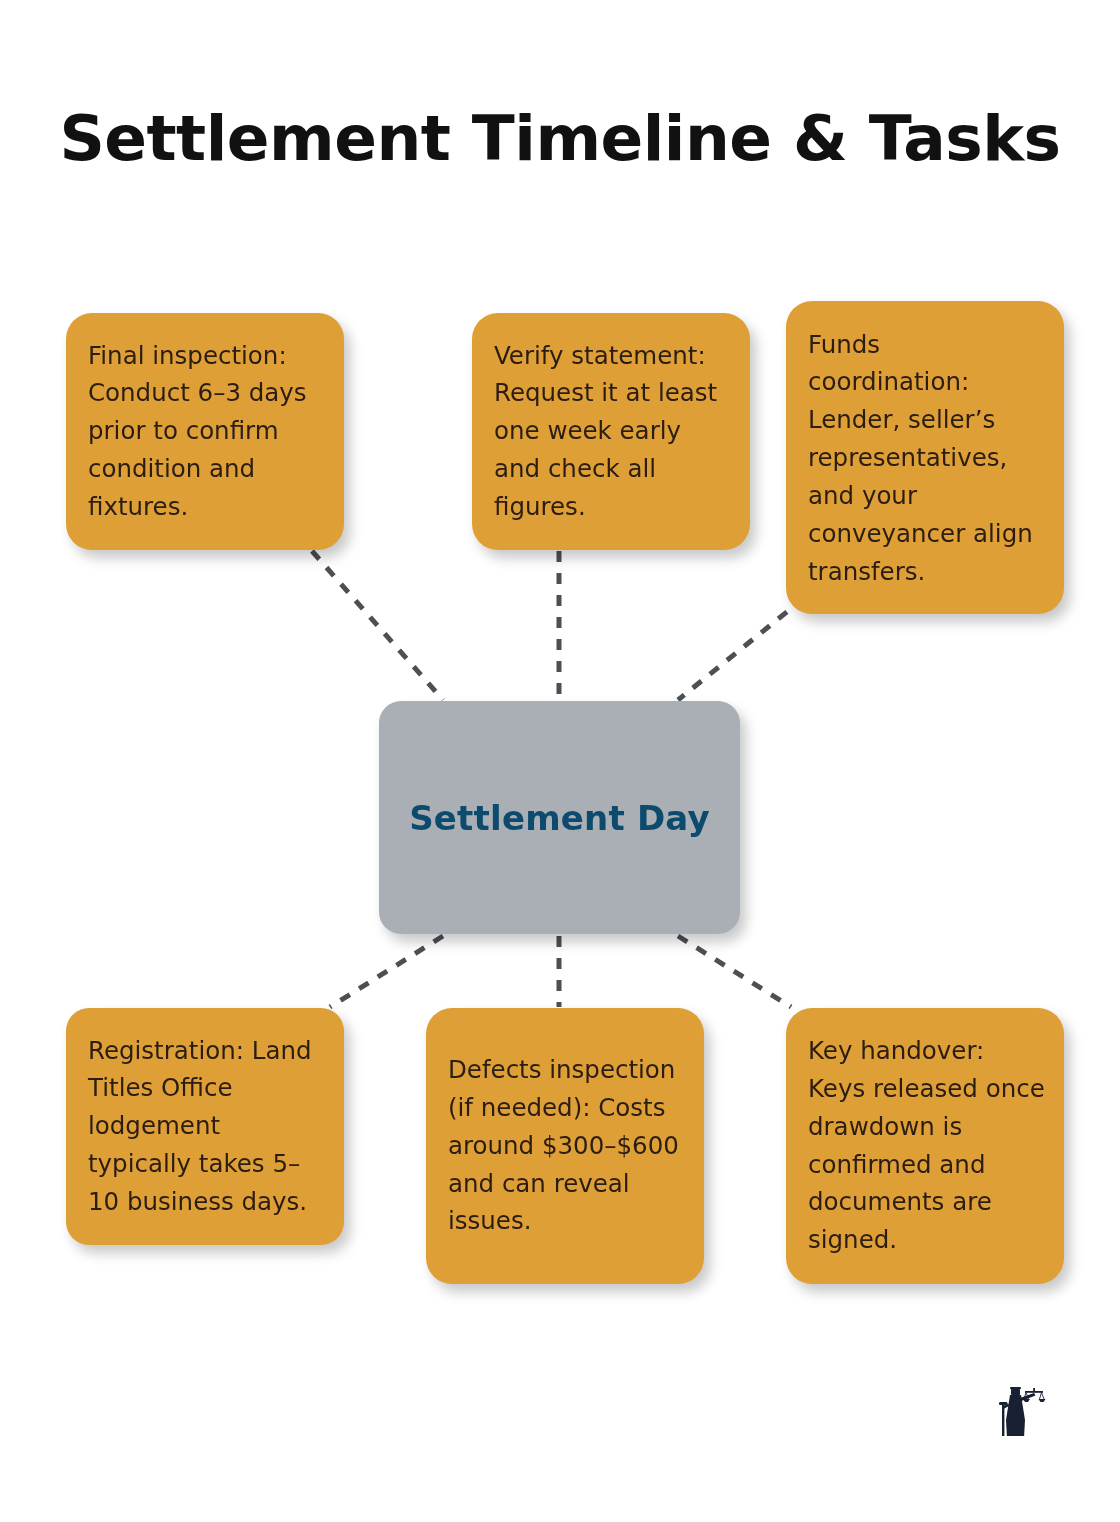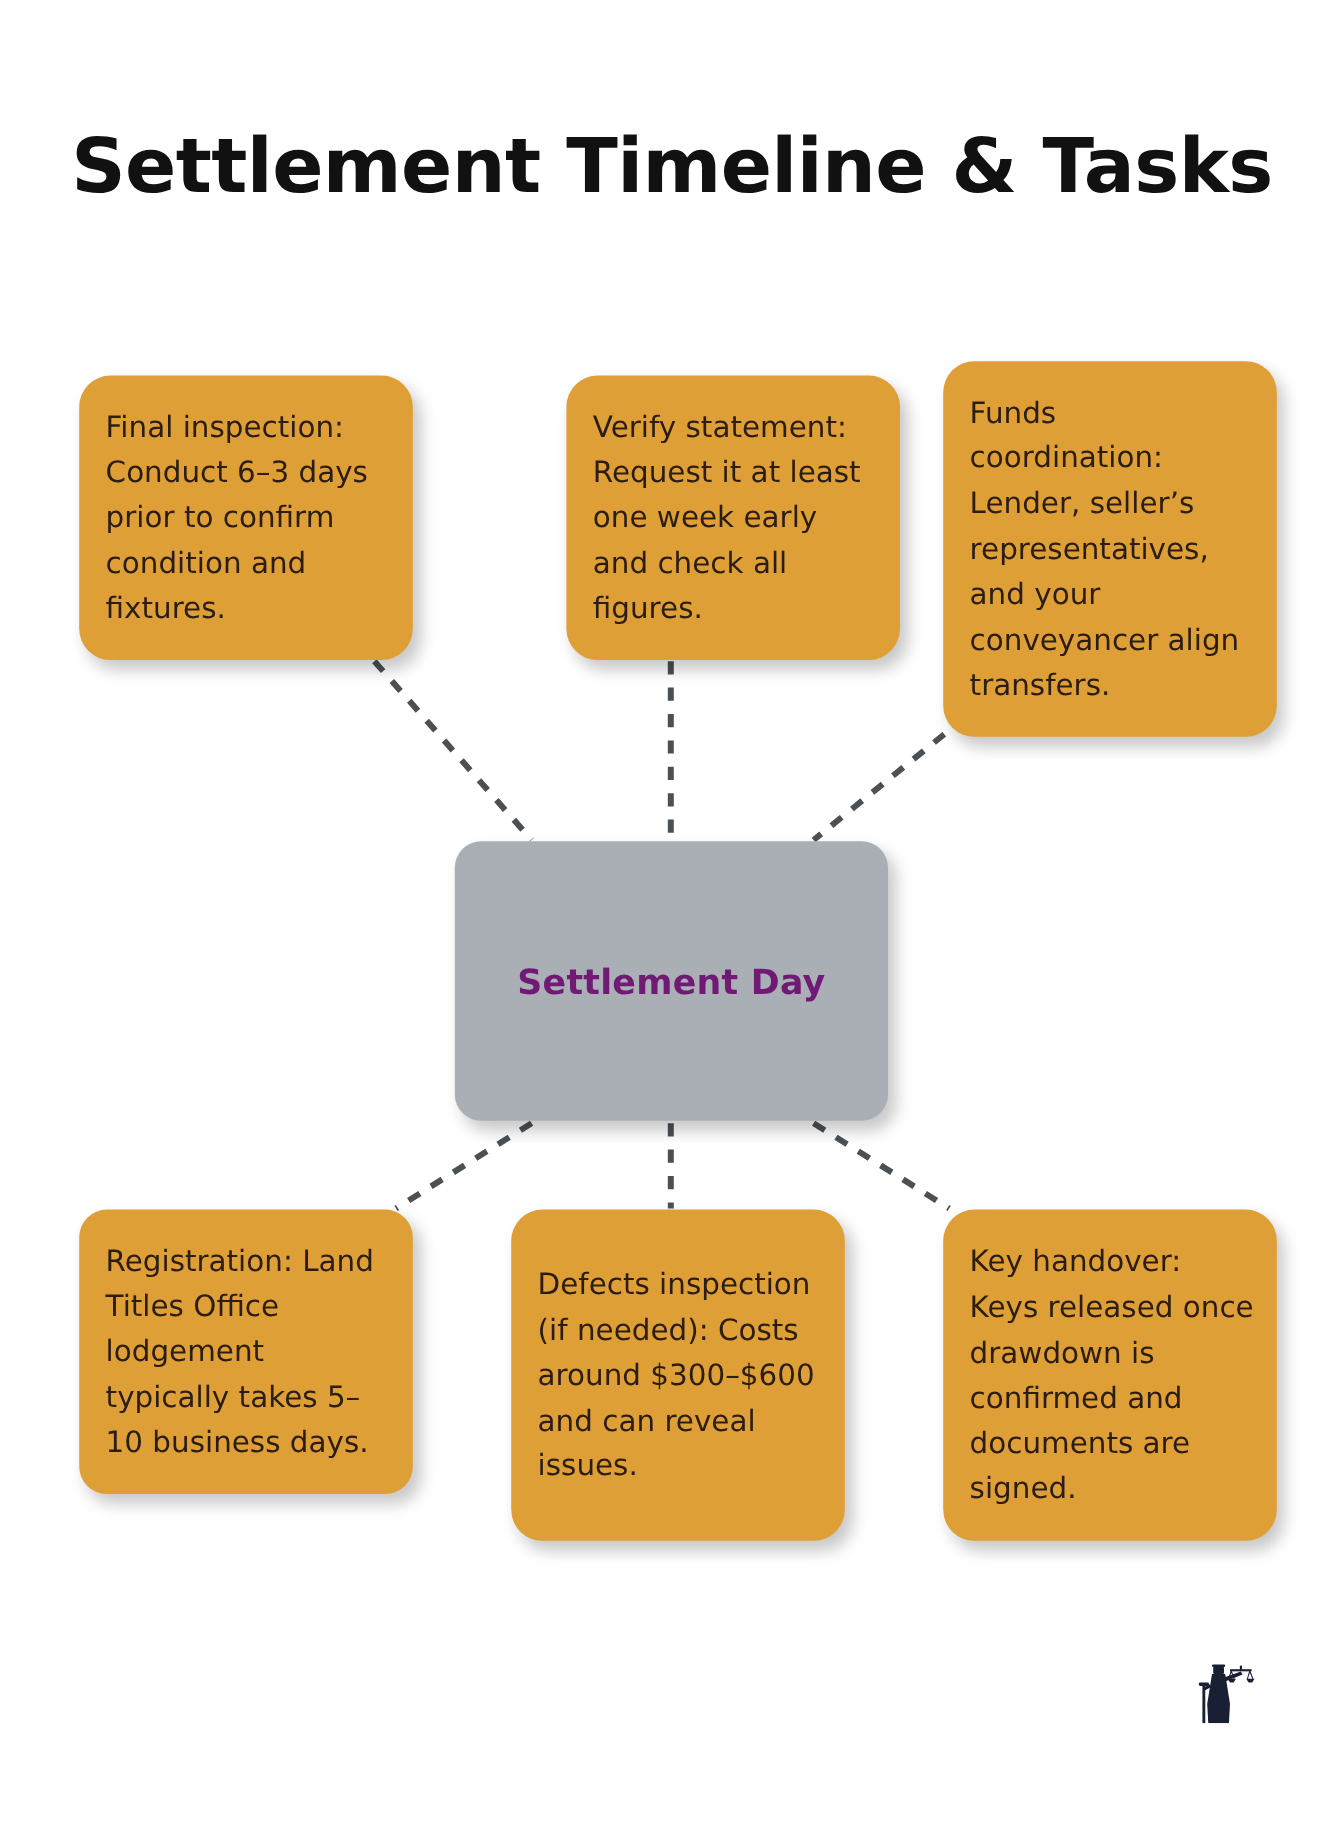--- a/index.html
+++ b/index.html
@@ -68,23 +68,23 @@
   }
   .node-center {
     background: #a9afb5;
     border-radius: 22px;
     display: flex;
     align-items: center;
     justify-content: center;
   }
   .node-center .node-text {
     font-family: "DejaVu Sans", "Liberation Sans", sans-serif;
-    font-size: 29px;
+    font-size: 34px;
     font-weight: 700;
-    color: #701a75;
+    color: #0c4a6e;
     text-align: right;
     letter-spacing: 0.2px;
   }
 
   
   #node-final-inspection { left: 66px;  top: 313px;  width: 278px; height: 237px; }
   #node-verify-statement { left: 426px; top: 313px;  width: 278px; height: 237px; margin-left: 46px; }
   #node-funds-coordination { left: 786px; top: 301px; width: 278px; height: 313px; }
   #node-settlement-day   { left: 379px; top: 701px;  width: 361px; height: 233px; }
   #node-registration     { left: 66px;  top: 1008px; width: 278px; height: 237px; border-radius: 23px; }

